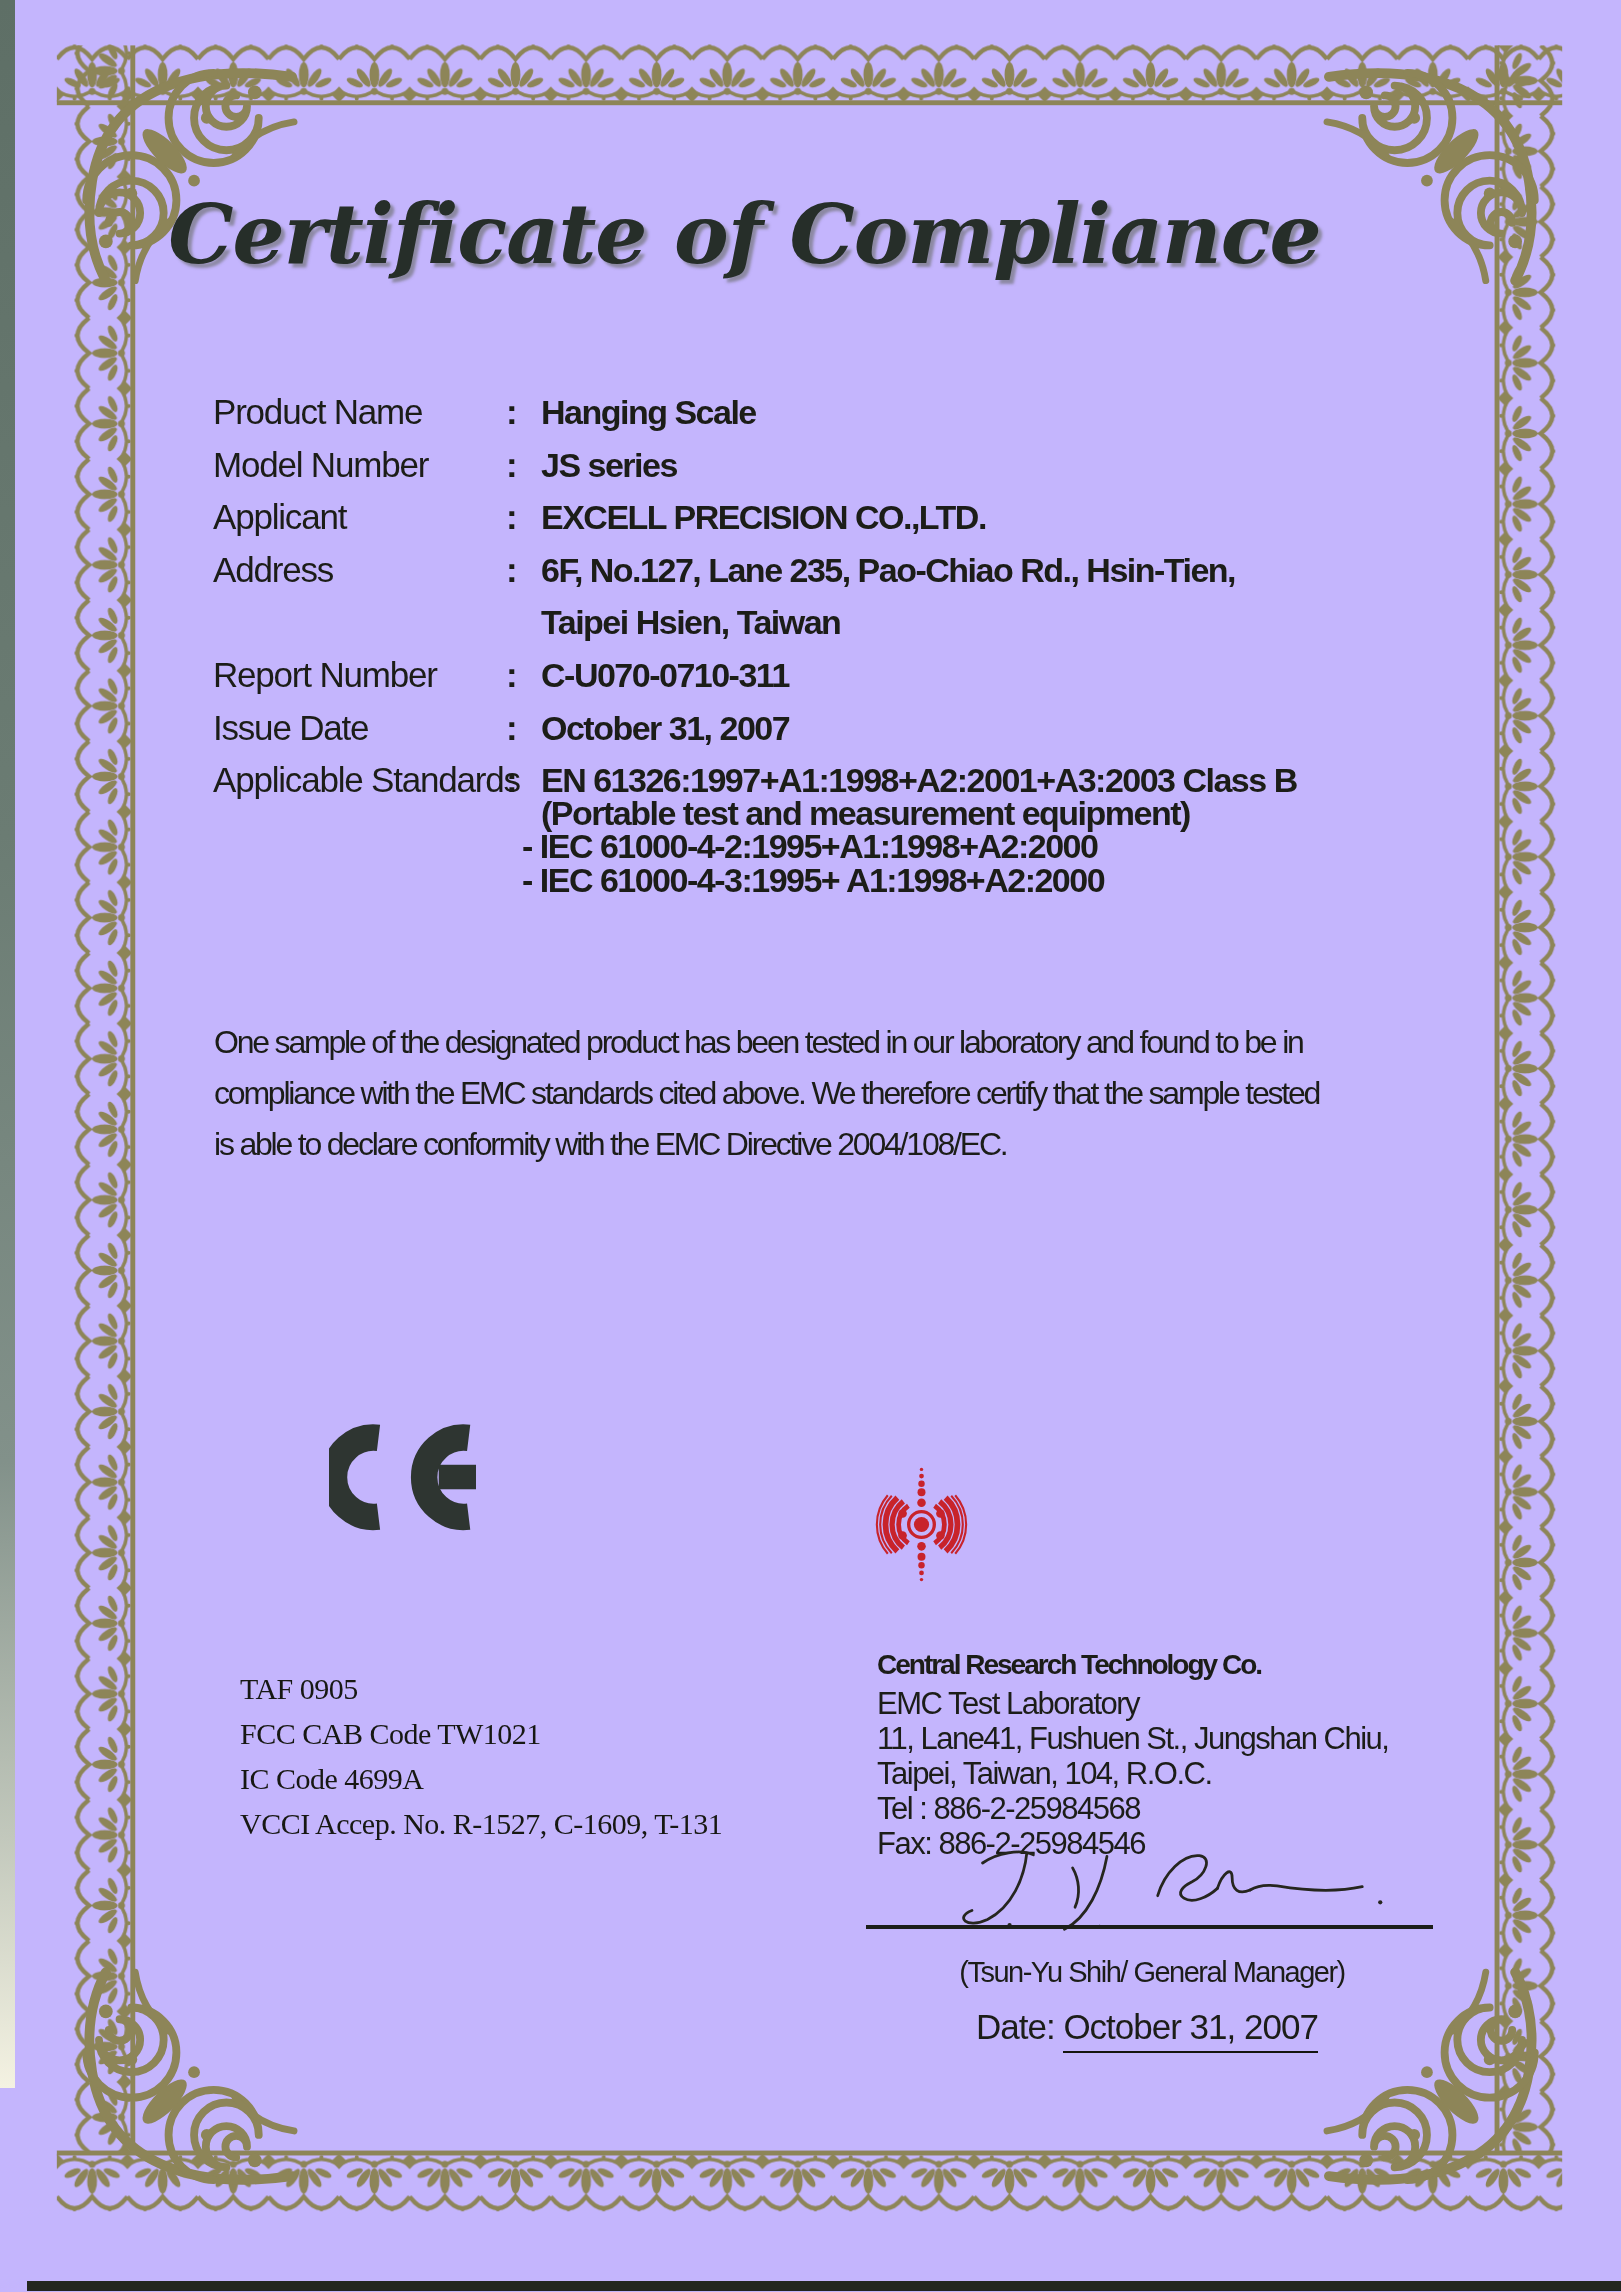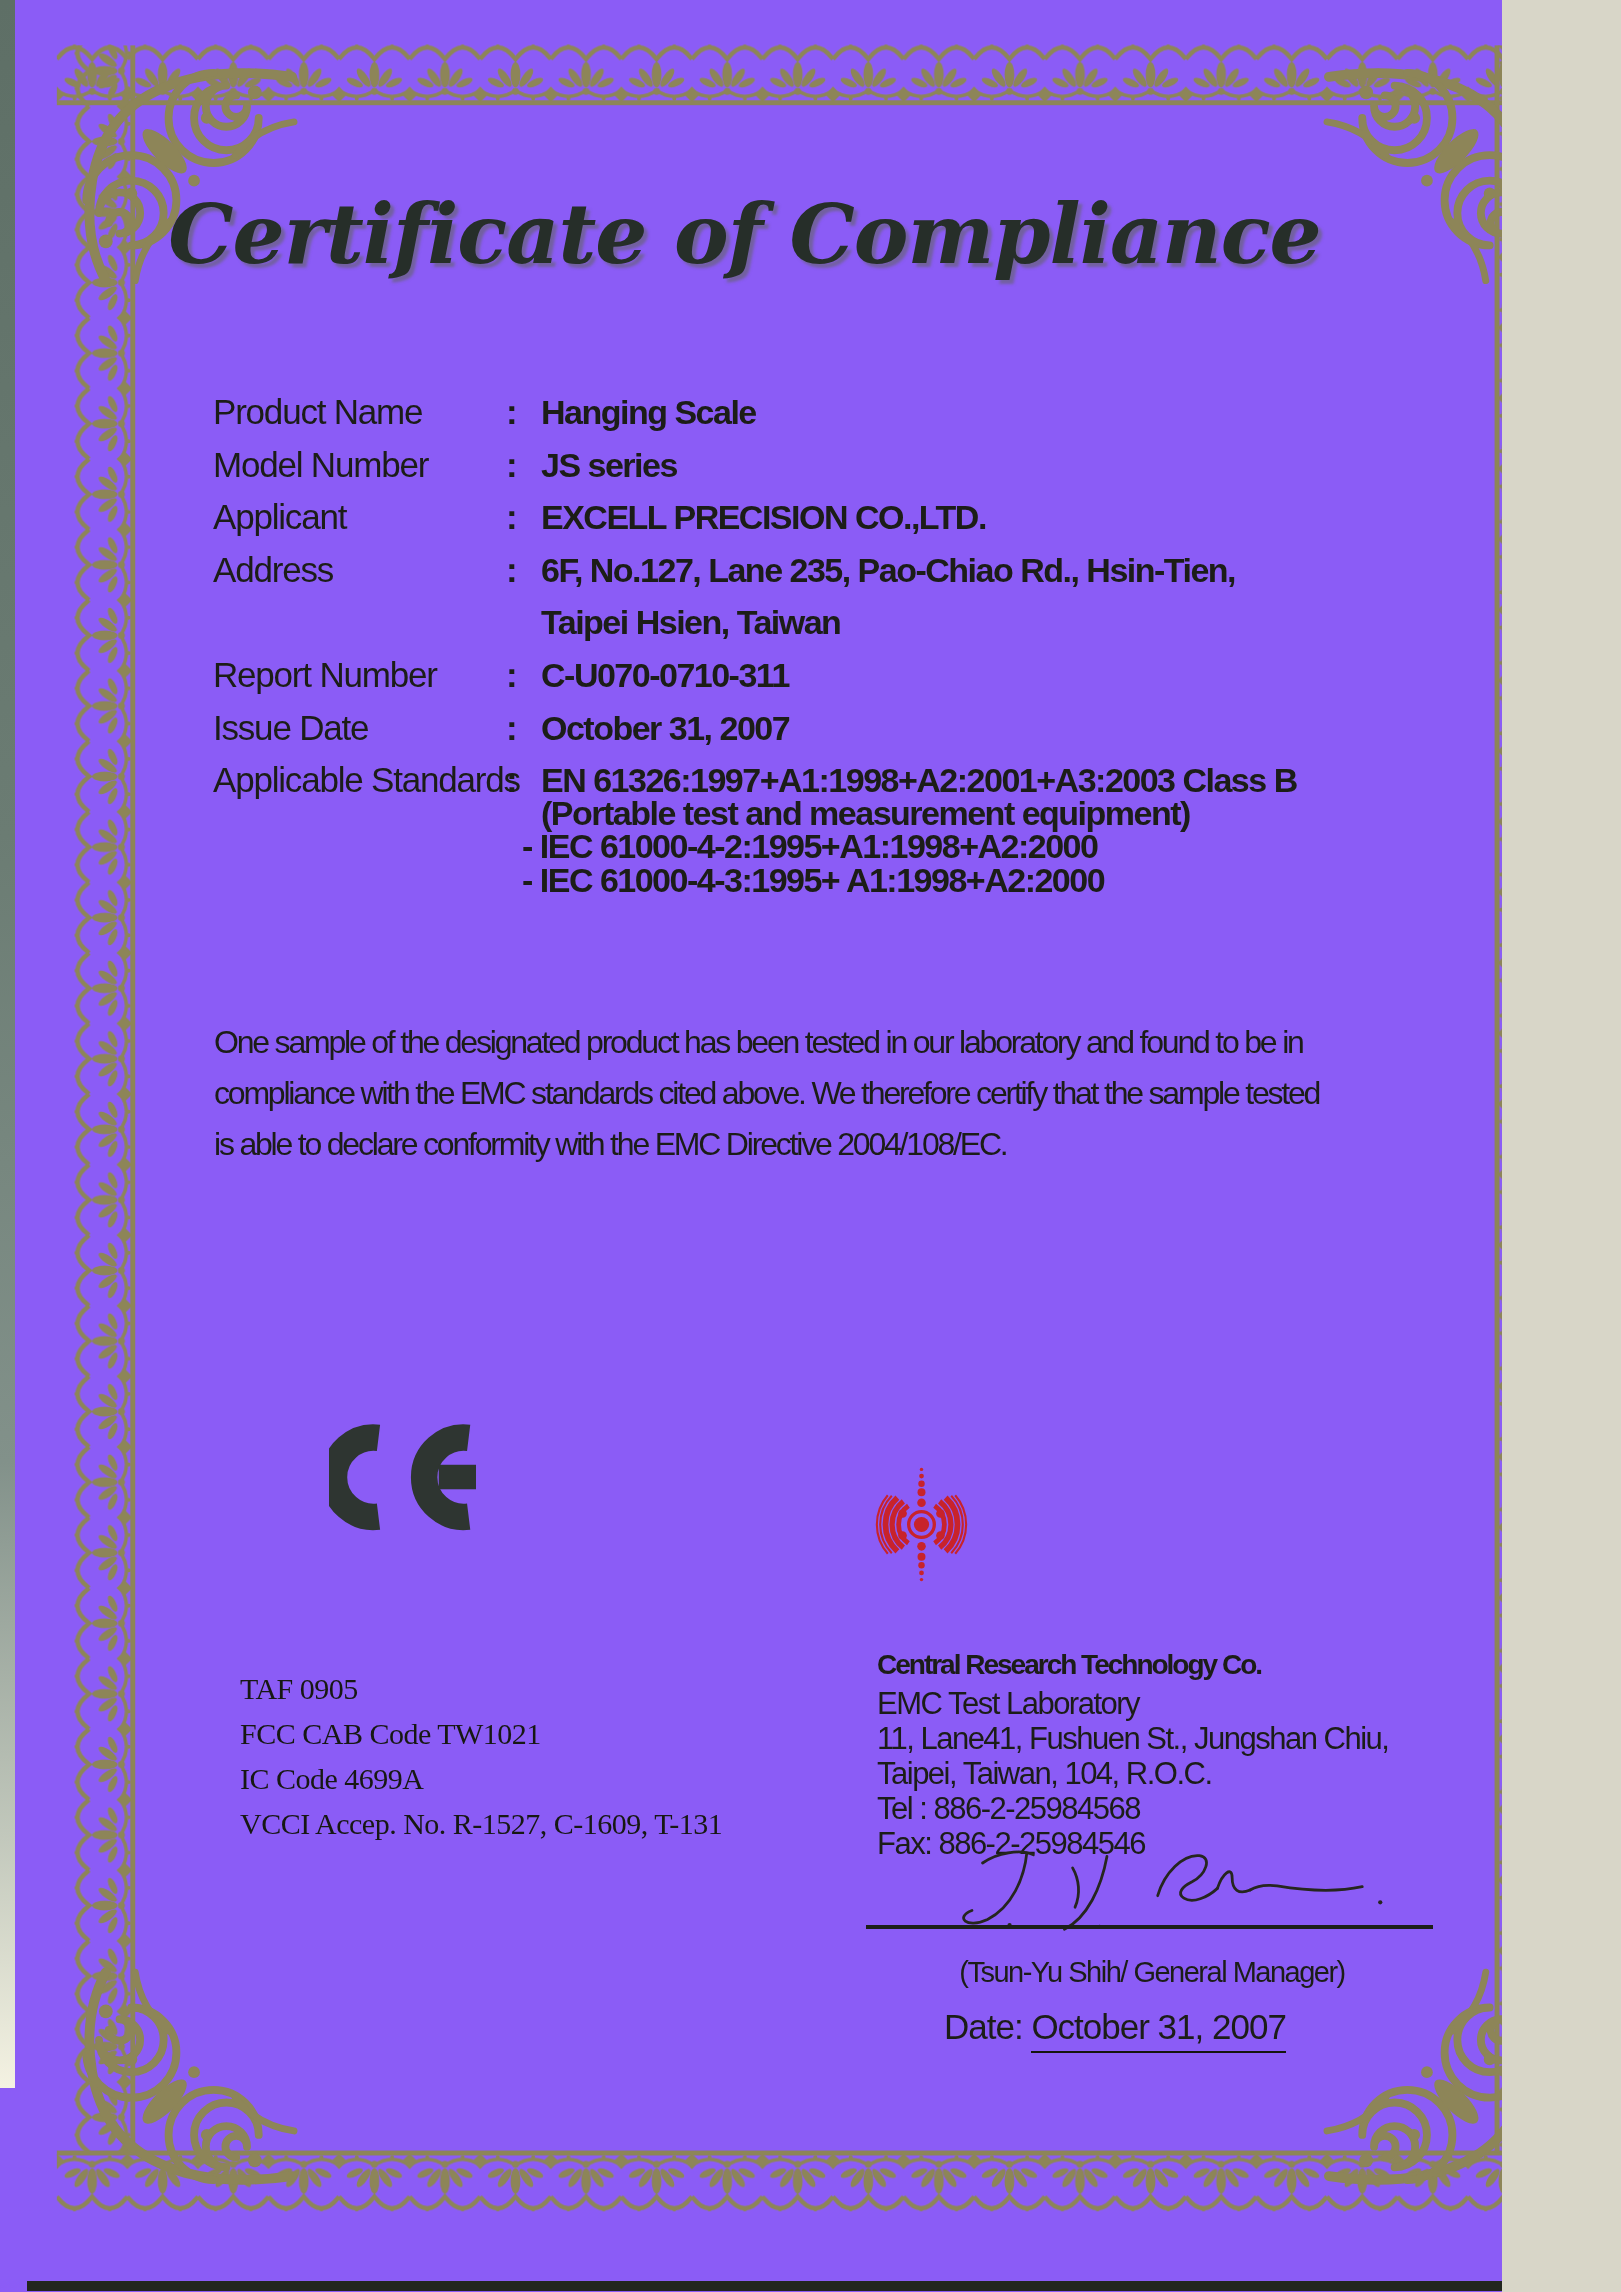--- a/index.html
+++ b/index.html
@@ -1,18 +1,18 @@
 <!DOCTYPE html>
 <html><head>
 <meta charset="utf-8">
 <style>
   html,body{margin:0;padding:0;background:#d8d6c8;}
   #page{
-    position:relative; width:1502px; height:2293px;
-    background:#8b5cf6; overflow:hidden;
+    position:relative; width:1621px; height:2293px;
+    background:#c4b5fd; overflow:hidden;
     font-family:"Liberation Sans", sans-serif; color:#1c1d18;
   }
   .abs{position:absolute; white-space:nowrap;}
   
   #deco{position:absolute; left:0; top:0; z-index:1; pointer-events:none;}
   #scan-edge-left{
     position:absolute; left:0; top:0; width:14.7px; height:2088px; z-index:3;
     background:linear-gradient(180deg,#5e6f66 0%,#6b7c73 40%,#82918a 70%,#c2c8bc 88%,#f4f2e2 100%);
   }
   #scan-edge-bottom{
@@ -37,21 +37,21 @@
   .stline{font-size:32px; letter-spacing:-2.2px; line-height:51px; white-space:nowrap;}
   #ce-wrap{left:329px; top:1423px;}
   #logo-wrap{left:855px; top:1458px;}
   #accreditations{left:240px; top:1666px; font-family:"Liberation Serif", serif;
     font-size:30px; letter-spacing:-0.5px; line-height:45px; color:#171813;}
   #issuer{left:877px; top:1643px; line-height:35px; font-size:31px; letter-spacing:-1.5px;}
   #issuer .company{font-size:28px; font-weight:bold; letter-spacing:-2px; line-height:43px;}
   #sig-svg{left:870px; top:1845px;}
   #sig-line{left:866px; top:1925px; width:567px; height:3.9px; background:#1d1f1a;}
   #signer{left:863px; top:1956px; width:578px; text-align:center; font-size:29px; letter-spacing:-1.5px;}
-  #date-row{left:944px; top:2007px; font-size:35px; letter-spacing:-1px;}
+  #date-row{left:976px; top:2007px; font-size:35px; letter-spacing:-1px;}
   #date-row .date-underline{border-bottom:2.9px solid #15150f; padding-bottom:4.9px;}
 </style>
 </head>
 <body>
 
 <div id="page">
 
   <svg id="deco" width="1621" height="2293" viewBox="0 0 1654 2339" xmlns="http://www.w3.org/2000/svg" xmlns:xlink="http://www.w3.org/1999/xlink">
     <defs>
       <pattern id="bp" width="72" height="64" patternUnits="userSpaceOnUse">

